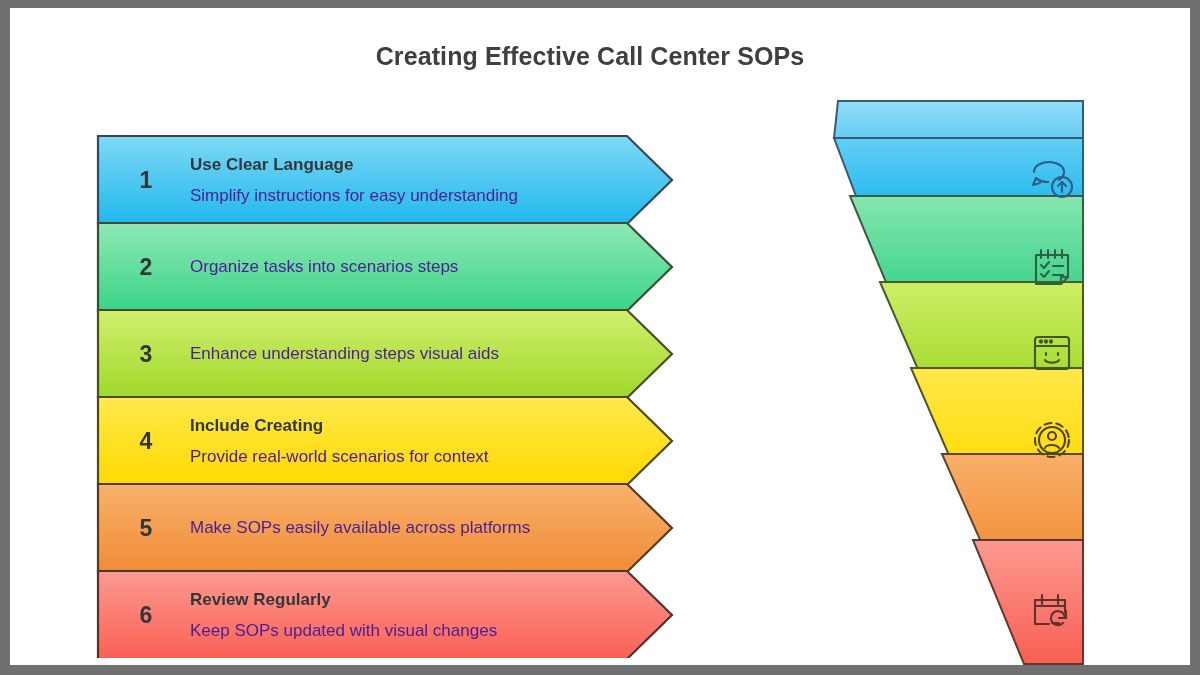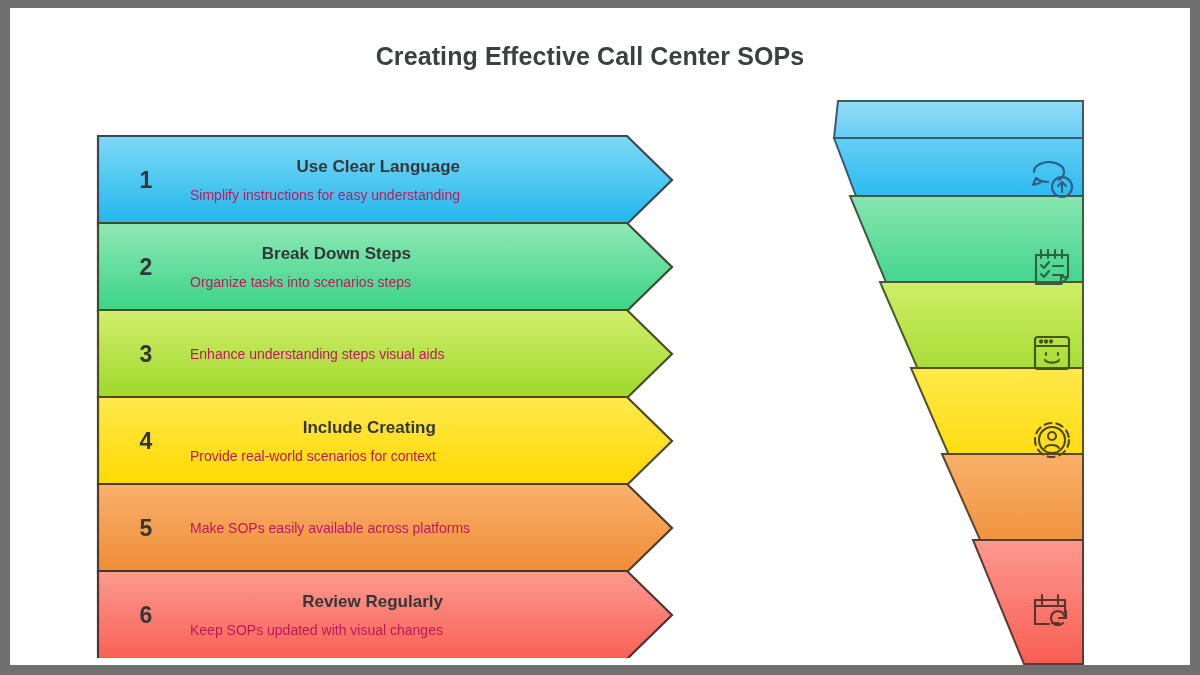--- a/index.html
+++ b/index.html
@@ -87,25 +87,24 @@
     display: flex;
     flex-direction: column;
     justify-content: center;
   }
   .step-title {
     font-size: 17px;
     font-weight: bold;
     color: #33373b;
     line-height: 1.15;
     margin-bottom: 11px;
-    text-align: right;
   }
   .step-desc {
-    font-size: 14px;
-    color: #be185d;
+    font-size: 17px;
+    color: #4c1d95;
     line-height: 1.15;
   }
 
   
   #funnel {
     position: absolute;
     left: 800px;
     top: 84px;
     width: 300px;
     height: 575px;
@@ -172,21 +171,20 @@
         <div class="step-num">1</div>
         <div class="step-text">
           <div class="step-title">Use Clear Language</div>
           <div class="step-desc">Simplify instructions for easy understanding</div>
         </div>
       </div>
 
       <div class="step-row" style="top:95px">
         <div class="step-num">2</div>
         <div class="step-text">
-          <div class="step-title">Break Down Steps</div>
           <div class="step-desc">Organize tasks into scenarios steps</div>
         </div>
       </div>
 
       <div class="step-row" style="top:182px">
         <div class="step-num">3</div>
         <div class="step-text">
           <div class="step-desc">Enhance understanding steps visual aids</div>
         </div>
       </div>

